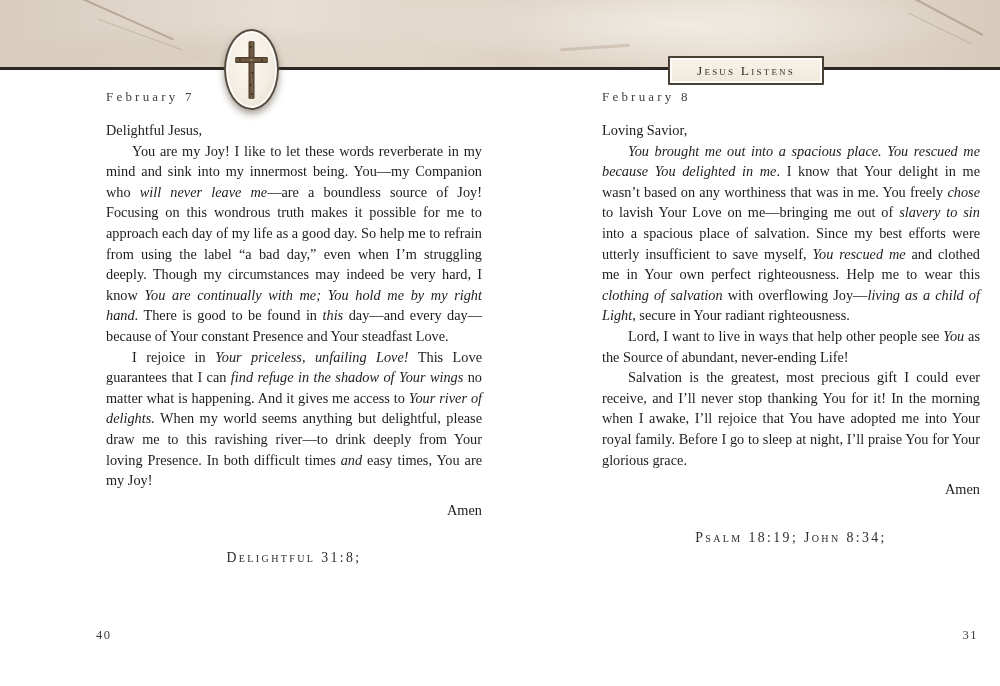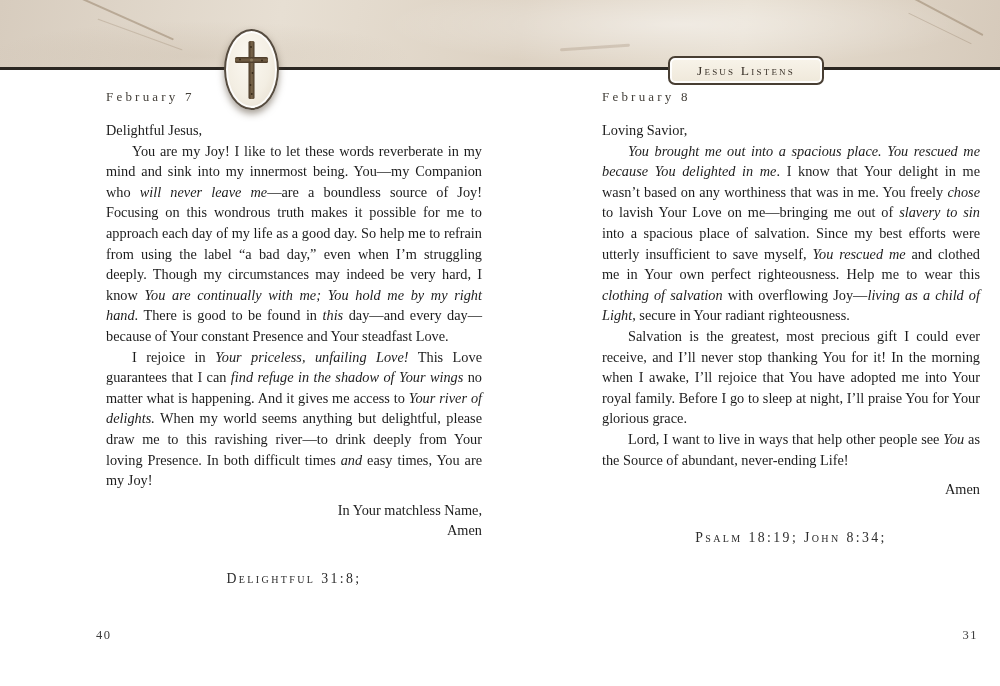--- a/index.html
+++ b/index.html
@@ -33,21 +33,21 @@
     border-radius:50%;
     background:radial-gradient(ellipse at 45% 35%, #fbf8f1 0%, #f3eee3 55%, #e2d9c8 100%);
     border:2px solid #564c40;
     box-shadow:0 4px 7px rgba(80,66,48,0.5), inset 0 0 0 2px rgba(255,255,255,0.85);
     display:flex;align-items:center;justify-content:center;
   }
   .medallion svg{display:block;}
   
   .badge{
     position:absolute;left:668px;top:56px;width:152px;height:25px;z-index:6;
-    border-radius:7px;
+    border-radius:1px;
     background:linear-gradient(180deg,#f8f4ea,#efe8da);
     border:2px solid #483e33;
     box-shadow:inset 0 0 0 2px rgba(255,255,255,0.9);
     display:flex;align-items:center;justify-content:center;
   }
   .badge .title{
     font-variant-caps:small-caps;font-size:13.5px;letter-spacing:2.2px;
     color:#3a3229;line-height:1;padding-top:1px;
   }
   
@@ -128,39 +128,38 @@
       <div class="text-block">
         <div class="date-heading">February 7</div>
         <div class="body-text">
           <p class="salutation">Delightful Jesus,</p>
           <div>
               <p class="para">You are my Joy! I like to let these words reverberate in my mind and sink into my innermost being. You—my Companion who <i>will never leave me</i>—are a boundless source of Joy! Focusing on this wondrous truth makes it possible for me to approach each day of my life as a good day. So help me to refrain from using the label “a bad day,” even when I’m struggling deeply. Though my circumstances may indeed be very hard, I know <i>You are continually with me; You hold me by my right hand</i>. There is good to be found in <i>this</i> day—and every day—because of Your constant Presence and Your steadfast Love.</p>
               <p class="para">I rejoice in <i>Your priceless, unfailing Love!</i> This Love guarantees that I can <i>find refuge in the shadow of Your wings</i> no matter what is happening. And it gives me access to <i>Your river of delights.</i> When my world seems anything but delightful, please draw me to this ravishing river—to drink deeply from Your loving Presence. In both difficult times <i>and</i> easy times, You are my Joy!</p>
             </div>
         </div>
         <div class="closing">
-            <div>In Your matchless Name,</div>
             <div>Amen</div>
           </div>
         <div class="refs">
             <div>Delightful 31:8;</div>
           </div>
       </div>
       <div class="pagenum">40</div>
     </section>
 
     <section class="page page-right">
       <div class="text-block">
         <div class="date-heading">February 8</div>
         <div class="body-text">
           <p class="salutation">Loving Savior,</p>
           <div>
               <p class="para"><i>You brought me out into a spacious place. You rescued me because You delighted in me</i>. I know that Your delight in me wasn’t based on any worthiness that was in me. You freely <i>chose</i> to lavish Your Love on me—bringing me out of <i>slavery to sin</i> into a spacious place of salvation. Since my best efforts were utterly insufficient to save myself, <i>You rescued me</i> and clothed me in Your own perfect righteousness. Help me to wear this <i>clothing of salvation</i> with overflowing Joy—<i>living as a child of Light</i>, secure in Your radiant righteousness.</p>
+              <p class="para">Lord, I want to live in ways that help other people see <i>You</i> as the Source of abundant, never-ending Life!</p>
               <p class="para">Salvation is the greatest, most precious gift I could ever receive, and I’ll never stop thanking You for it! In the morning when I awake, I’ll rejoice that You have adopted me into Your royal family. Before I go to sleep at night, I’ll praise You for Your glorious grace.</p>
-              <p class="para">Lord, I want to live in ways that help other people see <i>You</i> as the Source of abundant, never-ending Life!</p>
             </div>
         </div>
         <div class="closing">
             <div>Amen</div>
           </div>
         <div class="refs">
             <div>Psalm 18:19; John 8:34;</div>
           </div>
       </div>
       <div class="pagenum">31</div>

